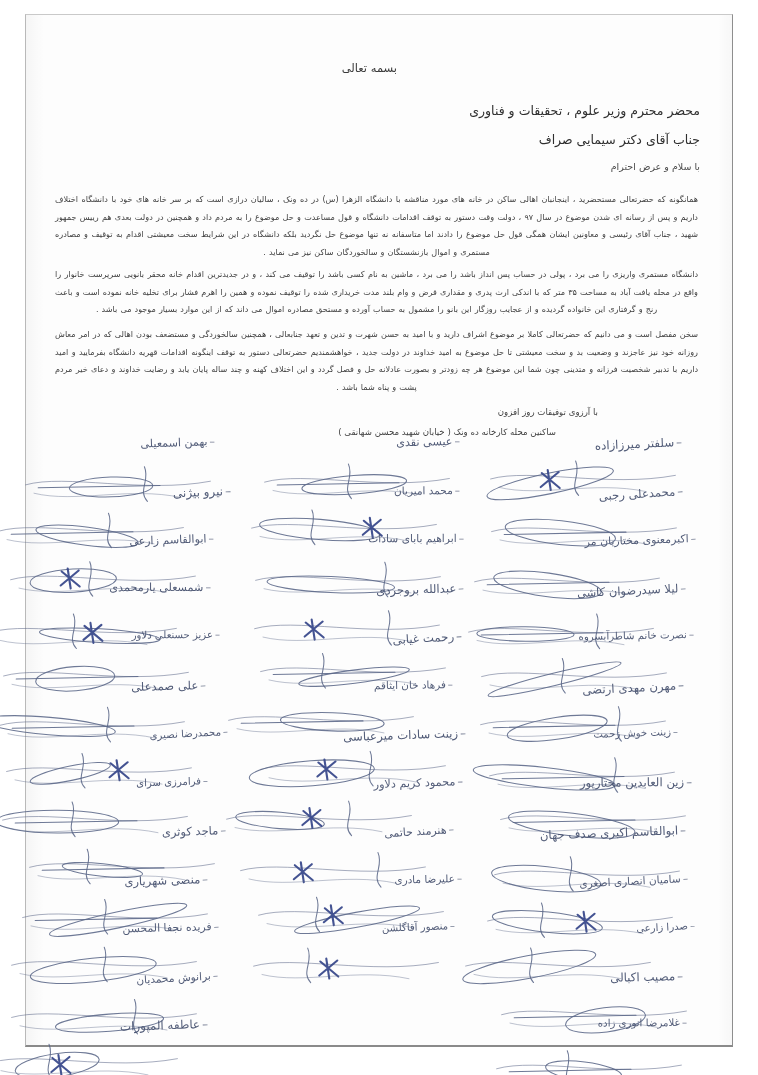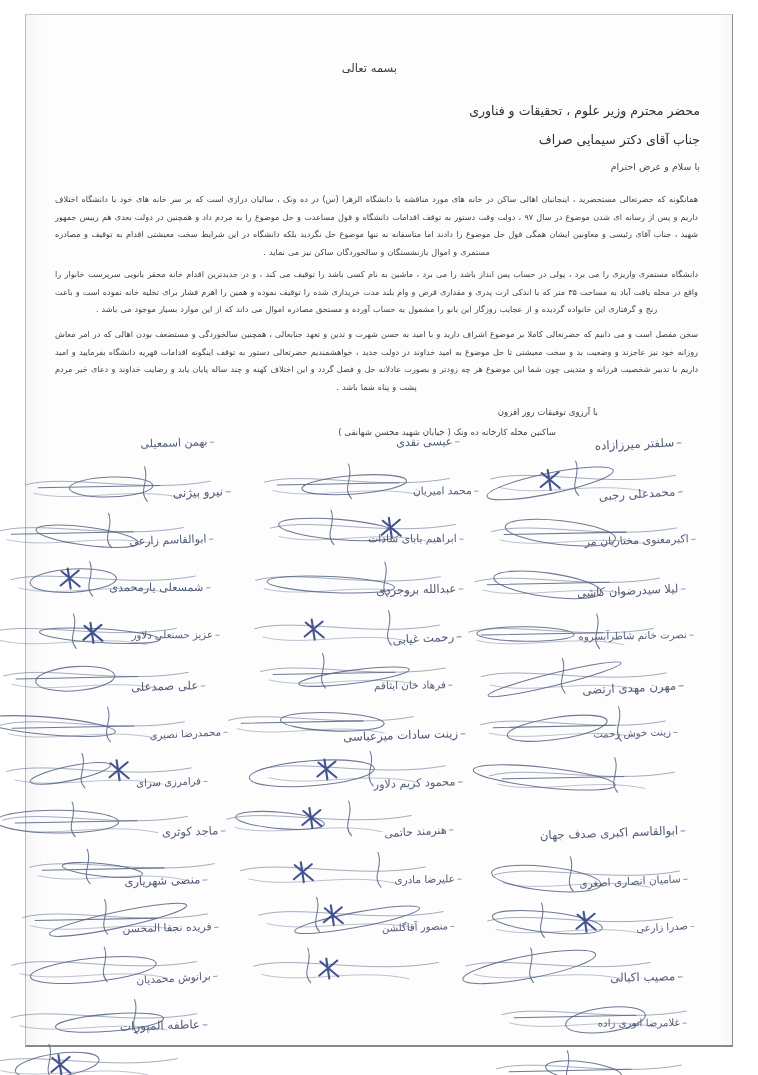--- a/index.html
+++ b/index.html
@@ -272,20 +272,31 @@
             <div class="sig-mark" style="right: 17.1997px; top: 15.5058px;">
               <svg width="210" height="57" viewBox="0 -16.5 210 57">
                 <path class="thin" d="M 12.6 17.314465286123784 C 52.5 5.914465286123784 130.2 26.314465286123784 197.39999999999998 13.714465286123785"></path>
                 <ellipse cx="67.20838086996619" cy="18.9395041488295" rx="71.30560199390426" ry="10.077583839407929" transform="rotate(6.1899781321128735 67.20838086996619 18.9395041488295)"></ellipse>
                 <path d="M 137.68293131491308 -0.6855347138762156 C 143.68293131491308 12.814465286123784 130.68293131491308 23.314465286123784 140.68293131491308 33.814465286123784"></path>
                 <path class="pale" d="M 21 25.714465286123783 C 63 35.914465286123786 115.50000000000001 18.814465286123784 168 29.914465286123786"></path>
                 <path d="M 25.2 20.314465286123784 L 147 17.914465286123786"></path>
               </svg>
             </div>
           </div>
+          <div class="sig-cell" style="right: 20px; top: 347.5px; width: 236px;">
+            <div class="sig-name" style="transform: rotate(-0.46deg); margin-right: 12px; font-size: 11.7px;">زین العابدین مختارپور</div>
+            <div class="sig-mark" style="right: 6.0029px; top: 14.6837px;">
+              <svg width="210" height="57" viewBox="0 -16.5 210 57">
+                <path class="thin" d="M 12.6 13.978876054509952 C 52.5 2.5788760545099514 130.2 22.978876054509954 197.39999999999998 10.378876054509952"></path>
+                <ellipse cx="83.69695877996132" cy="19.076446762018115" rx="63.6270584226712" ry="11.3530523325098" transform="rotate(6.855558405097369 83.69695877996132 19.076446762018115)"></ellipse>
+                <path class="pale" d="M 21 22.378876054509952 C 63 32.578876054509955 115.50000000000001 15.478876054509952 168 26.57887605450995"></path>
+                <path d="M 25.2 16.978876054509954 L 147 14.578876054509951"></path>
+              </svg>
+            </div>
+          </div>
           <div class="sig-cell" style="right: 20px; top: 396px; width: 236px;">
             <div class="sig-name" style="transform: rotate(-2.13deg); margin-right: 18px; font-size: 11.7px;">ابوالقاسم اکبری صدف جهان</div>
             <div class="sig-mark" style="right: 12.2619px; top: 15.8714px;">
               <svg width="210" height="57" viewBox="0 -16.5 210 57">
                 <path class="thin" d="M 12.6 19.190842869547588 C 52.5 7.790842869547587 130.2 28.190842869547588 197.39999999999998 15.590842869547588"></path>
                 <ellipse cx="64.27074187056662" cy="23.12945023003474" rx="54.958558281305514" ry="11.976269677084066" transform="rotate(6.075129041483219 64.27074187056662 23.12945023003474)"></ellipse>
                 <path d="M 88.27011810525791 1.1908428695475877 C 94.27011810525791 14.690842869547588 81.27011810525791 25.190842869547588 91.27011810525791 35.69084286954759"></path>
                 <path class="pale" d="M 21 27.590842869547586 C 63 37.79084286954759 115.50000000000001 20.690842869547588 168 31.79084286954759"></path>
               </svg>
             </div>
@@ -341,21 +352,21 @@
             <div class="sig-mark" style="right: 6.12092px; top: 14.2141px;">
               <svg width="210" height="57" viewBox="0 -16.5 210 57">
                 <path class="thin" d="M 12.6 16.597967149269753 C 52.5 5.197967149269752 130.2 25.597967149269753 197.39999999999998 12.997967149269753"></path>
                 <ellipse cx="102.23284322853799" cy="19.18413505790948" rx="52.451774603990735" ry="9.276188851928426" transform="rotate(-4.271375651597687 102.23284322853799 19.18413505790948)"></ellipse>
                 <path d="M 96.440139213875 -1.4020328507302473 C 102.440139213875 12.097967149269753 89.440139213875 22.597967149269753 99.440139213875 33.09796714926975"></path>
                 <path class="pale" d="M 21 24.997967149269755 C 63 35.19796714926976 115.50000000000001 18.097967149269753 168 29.19796714926975"></path>
                 <path d="M 25.2 19.597967149269753 L 147 17.197967149269754"></path>
               </svg>
             </div>
           </div>
-          <div class="sig-cell" style="right: 245px; top: 56.5px; width: 236px;">
+          <div class="sig-cell" style="right: 264px; top: 56.5px; width: 236px;">
             <div class="sig-name" style="transform: rotate(-0.53deg); margin-right: 0px; font-size: 10.5px;">محمد امیریان</div>
             <div class="sig-mark" style="right: 11.4287px; top: 13.0621px;">
               <svg width="210" height="57" viewBox="0 -16.5 210 57">
                 <path class="thin" d="M 12.6 14.58583760312099 C 52.5 3.185837603120989 130.2 23.58583760312099 197.39999999999998 10.98583760312099"></path>
                 <ellipse cx="80.64348831597879" cy="15.981093264502052" rx="60.18553606122059" ry="10.15470650389544" transform="rotate(4.714508780610984 80.64348831597879 15.981093264502052)"></ellipse>
                 <path d="M 72.91844780906962 -3.4141623968790107 C 78.91844780906962 10.08583760312099 65.91844780906962 20.58583760312099 75.91844780906962 31.08583760312099"></path>
                 <path class="heavy" d="M 123.79210879681264 21.28022370458591 L 141.79210879681264 6.280223704585911 M 124.79210879681264 7.280223704585911 L 142.79210879681264 22.28022370458591 M 130.79210879681264 4.280223704585911 L 133.79210879681264 24.28022370458591"></path>
                 <path class="pale" d="M 21 22.98583760312099 C 63 33.18583760312099 115.50000000000001 16.08583760312099 168 27.185837603120987"></path>
               </svg>
             </div>

